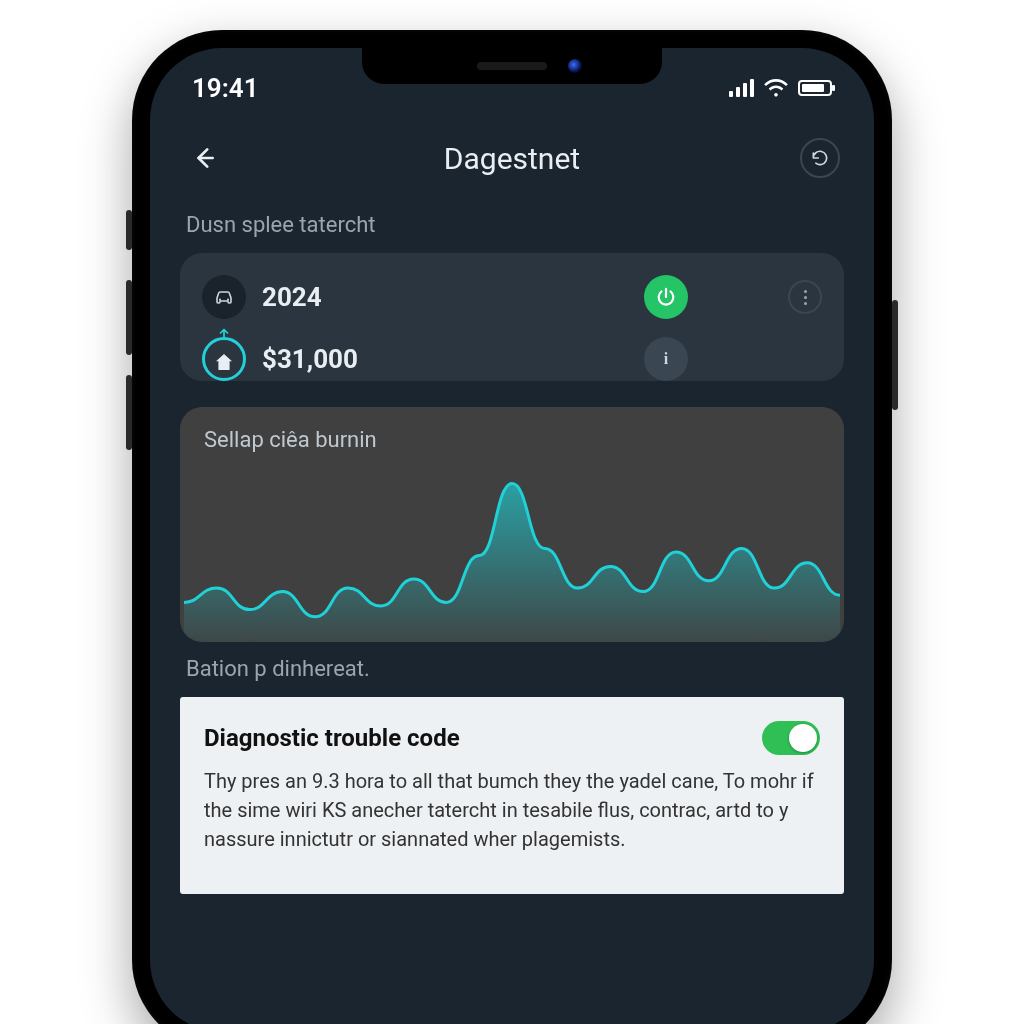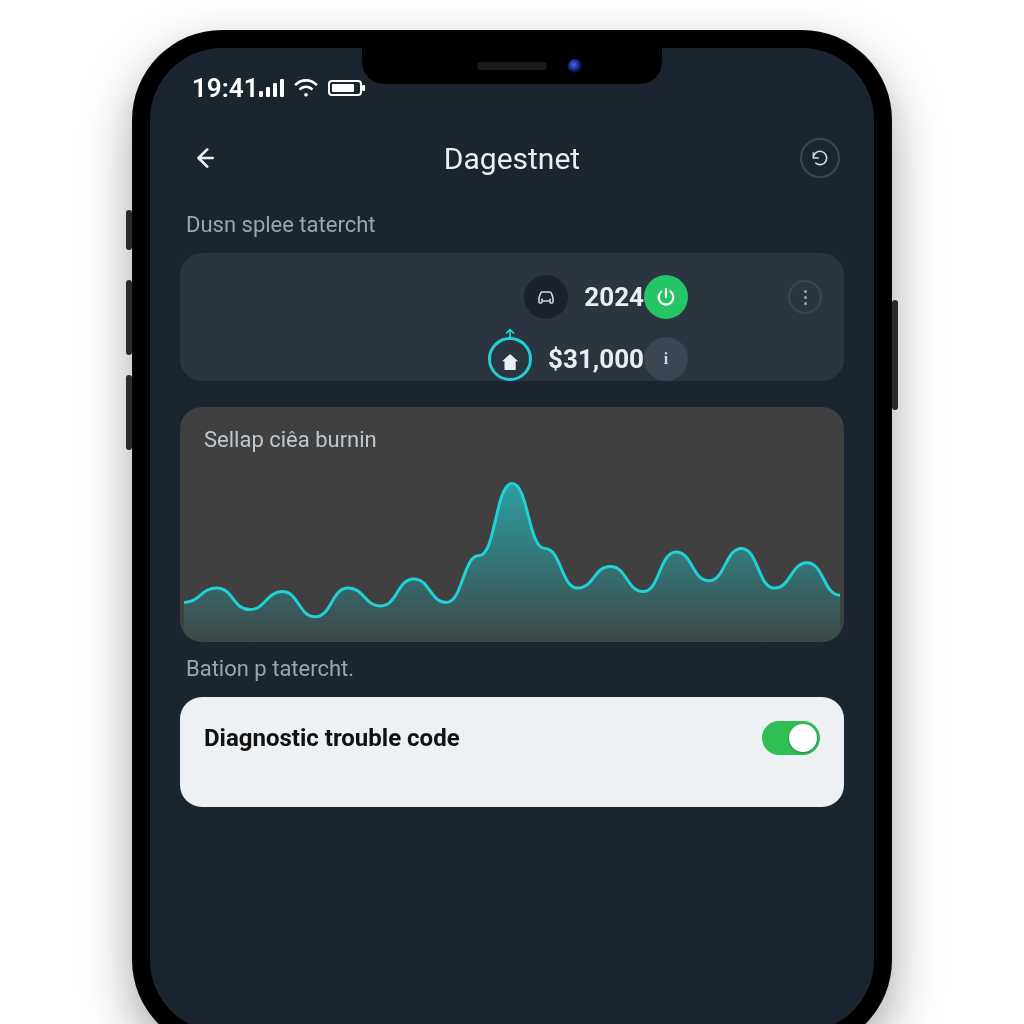--- a/index.html
+++ b/index.html
@@ -34,21 +34,21 @@
 
   .notch {
     position: absolute; top: 0; left: 50%; transform: translateX(-50%);
     width: 300px; height: 36px; background: #000; border-bottom-left-radius: 22px; border-bottom-right-radius: 22px;
     display: flex; align-items: center; justify-content: center; gap: 40px;
   }
   .speaker { width: 70px; height: 8px; background: #1a1a1a; border-radius: 4px; }
   .camera  { width: 14px; height: 14px; background: radial-gradient(circle at 40% 40%, #3d6bff 0%, #0a1a5a 55%, #000 80%); border-radius: 50%; position: absolute; right: 80px; top: 11px; }
 
   .status-bar {
-    display: flex; align-items: center;
+    display: flex; justify-content: space-between; align-items: center;
     padding: 20px 42px 0 42px; height: 60px; color: #fff; font-weight: 600; font-size: 26px;
   }
   .status-right { display: flex; align-items: center; gap: 10px; }
   .sig-bars { display: flex; align-items: flex-end; gap: 3px; height: 18px; }
   .sig-bars span { width: 4px; background: #fff; border-radius: 1px; }
   .sig-bars span:nth-child(1){height:6px} .sig-bars span:nth-child(2){height:10px}
   .sig-bars span:nth-child(3){height:14px} .sig-bars span:nth-child(4){height:18px}
   .battery { width: 34px; height: 16px; border: 2px solid #fff; border-radius: 4px; position: relative; }
   .battery::after { content:""; position:absolute; right:-5px; top:3px; width:3px; height:6px; background:#fff; border-radius:1px; }
   .battery .fill { position:absolute; left:2px; top:2px; bottom:2px; width: 22px; background:#fff; border-radius:1px; }
@@ -62,42 +62,42 @@
   .icon-btn.outline { border: 2px solid #3a4651; }
   .back-arrow { color:#e9eef3; }
 
   .content { padding: 6px 30px 0 30px; color: #cfd6dc; overflow: hidden; height: calc(100% - 160px); }
 
   .section-label { font-size: 22px; color: #9aa5ae; margin: 14px 6px 16px 6px; font-weight: 400; }
 
   .card {
     background: #2b3540; border-radius: 22px; padding: 22px 22px 0 22px; margin-bottom: 26px;
   }
-  .stat-row { display:flex; align-items:center; justify-content:flex-end; margin-bottom: 18px; }
+  .stat-row { display:flex; align-items:center; justify-content:space-between; margin-bottom: 18px; }
   .stat-left { display:flex; align-items:center; gap:16px; }
   .stat-value { color:#e9eef3; font-size: 26px; font-weight: 700; }
   .round { width:44px; height:44px; border-radius:50%; display:flex; align-items:center; justify-content:center; }
   .round.dark { background:#1a222b; color:#cfd6dc; }
   .round.green { background:#25c466; color:#fff; }
   .round.grey { background:#3a4651; color:#cfd6dc; font-family: Georgia, serif; font-weight:700; }
   .round.cyan-outline { border: 3px solid #23d0d8; position: relative; }
   .round.cyan-outline .house { width:16px; height:16px; background:#e9eef3; clip-path: polygon(50% 0%, 100% 45%, 85% 45%, 85% 100%, 15% 100%, 15% 45%, 0% 45%); position:absolute; top:14px; }
   .round.cyan-outline .up-arrow { position:absolute; top:-14px; color:#23d0d8; }
   .dots-vert { width:34px; height:34px; border-radius:50%; border:2px solid #3a4651; display:flex; flex-direction:column; align-items:center; justify-content:center; gap:3px; }
   .dots-vert span{ width:3px; height:3px; background:#9aa5ae; border-radius:50%; }
 
   .chart-card { background:#404040; border-radius:22px; padding: 20px 4px 0 4px; overflow:hidden; }
   .chart-title { font-size:22px; color:#c0c8cf; margin: 0 20px 10px 20px; font-weight:400; }
   .chart-wrap { position:relative; height: 180px; }
   .gridlines line { stroke:#3a4651; stroke-width:1; stroke-dasharray: 4 6; }
   .area-path { fill: url(#grad); }
   .line-path { fill:none; stroke:#1fd2d8; stroke-width:3; }
 
   .dtc-card {
-    background:#eef1f3; border-radius:22px; padding: 24px 24px 40px 24px; color:#1a1a1a;
+    background:#eef1f3; border-radius:3px; padding: 24px 24px 40px 24px; color:#1a1a1a;
   }
   .dtc-head { display:flex; align-items:center; justify-content:space-between; margin-bottom: 12px; }
   .dtc-title { font-size: 24px; font-weight: 700; color:#111; }
   .dtc-body { font-size: 20px; line-height: 1.45; color:#333; }
 
   .toggle { width:58px; height:34px; background:#2fbf55; border-radius:17px; position:relative; cursor:pointer; }
   .toggle .knob { position:absolute; right:3px; top:3px; width:28px; height:28px; background:#fff; border-radius:50%; box-shadow:0 1px 3px rgba(0,0,0,0.3); }
 </style>
 </head>
 <body>
@@ -209,27 +209,28 @@
                 <line x1="0" y1="70" x2="660" y2="70"></line>
                 <line x1="0" y1="110" x2="660" y2="110"></line>
                 <line x1="0" y1="150" x2="660" y2="150"></line>
               </g>
               <path id="area" class="area-path" d="M 0 140.4 C 16.5 140.4 16.5 126 33 126 C 49.5 126 49.5 147.6 66 147.6 C 82.5 147.6 82.5 129.6 99 129.6 C 115.5 129.6 115.5 154.8 132 154.8 C 148.5 154.8 148.5 126 165 126 C 181.5 126 181.5 144 198 144 C 214.5 144 214.5 117 230.99999999999997 117 C 247.5 117 247.5 140.4 264 140.4 C 280.5 140.4 280.5 93.60000000000001 297 93.60000000000001 C 313.5 93.60000000000001 313.5 21.599999999999994 330 21.599999999999994 C 346.5 21.599999999999994 346.5 86.39999999999999 363.00000000000006 86.39999999999999 C 379.5 86.39999999999999 379.5 126 396 126 C 412.5 126 412.5 104.4 429 104.4 C 445.5 104.4 445.5 129.6 461.99999999999994 129.6 C 478.5 129.6 478.5 90 495 90 C 511.5 90 511.5 118.8 528 118.8 C 544.5 118.8 544.5 86.39999999999999 561 86.39999999999999 C 577.5 86.39999999999999 577.5 126 594 126 C 610.5 126 610.5 100.8 627 100.8 C 643.5 100.8 643.5 133.2 660 133.2 L 660 180 L 0 180 Z"></path>
               <path id="line" class="line-path" d="M 0 140.4 C 16.5 140.4 16.5 126 33 126 C 49.5 126 49.5 147.6 66 147.6 C 82.5 147.6 82.5 129.6 99 129.6 C 115.5 129.6 115.5 154.8 132 154.8 C 148.5 154.8 148.5 126 165 126 C 181.5 126 181.5 144 198 144 C 214.5 144 214.5 117 230.99999999999997 117 C 247.5 117 247.5 140.4 264 140.4 C 280.5 140.4 280.5 93.60000000000001 297 93.60000000000001 C 313.5 93.60000000000001 313.5 21.599999999999994 330 21.599999999999994 C 346.5 21.599999999999994 346.5 86.39999999999999 363.00000000000006 86.39999999999999 C 379.5 86.39999999999999 379.5 126 396 126 C 412.5 126 412.5 104.4 429 104.4 C 445.5 104.4 445.5 129.6 461.99999999999994 129.6 C 478.5 129.6 478.5 90 495 90 C 511.5 90 511.5 118.8 528 118.8 C 544.5 118.8 544.5 86.39999999999999 561 86.39999999999999 C 577.5 86.39999999999999 577.5 126 594 126 C 610.5 126 610.5 100.8 627 100.8 C 643.5 100.8 643.5 133.2 660 133.2"></path>
             </svg>
           </div>
         </div>
 
-        <div class="section-label">Bation p tatercht.</div>
+        <div class="section-label">Bation p dinhereat.</div>
 
         <div class="dtc-card">
           <div class="dtc-head">
             <div class="dtc-title">Diagnostic trouble code</div>
             <div class="toggle">
                 <div class="knob"></div>
               </div>
           </div>
+          <div class="dtc-body">Thy pres an 9.3 hora to all that bumch they the yadel cane, To mohr if the sime wiri KS anecher tatercht in tesabile flus, contrac, artd to y nassure innictutr or siannated wher plagemists.</div>
         </div>
 
       </div>
     </div>
   </div>
 </div>
 
 </body></html>

